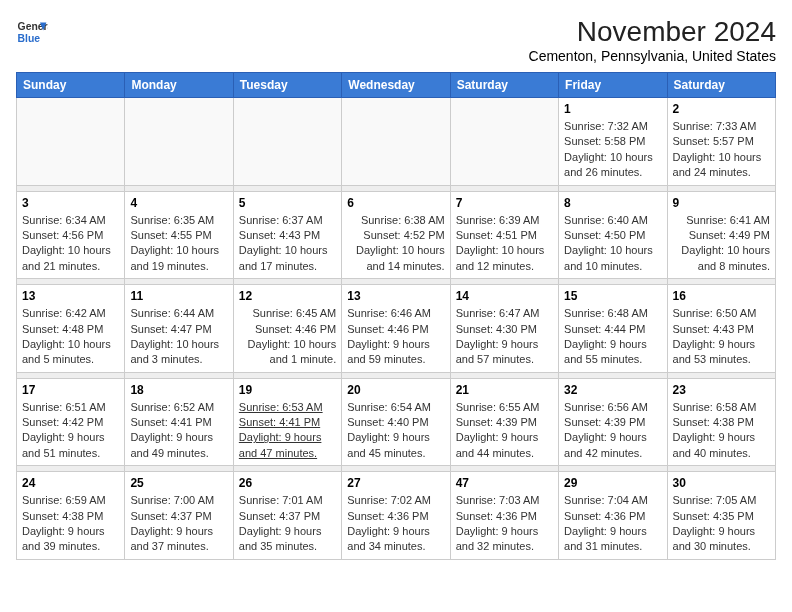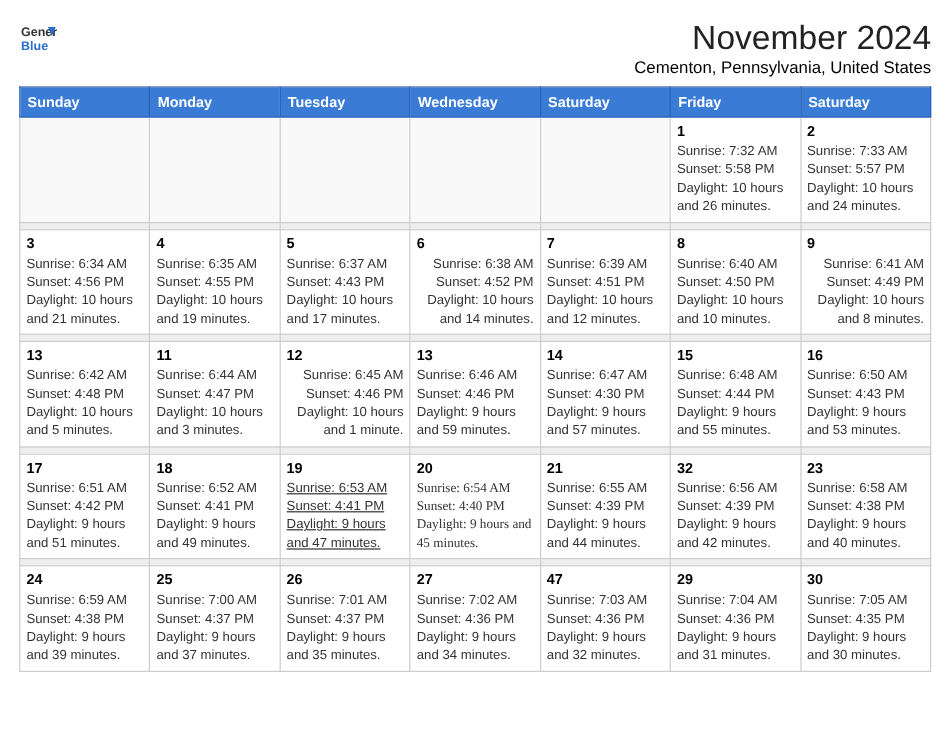--- a/index.html
+++ b/index.html
@@ -258,21 +258,21 @@
 Daylight: 9 hours and 49 minutes.</div>
         </td>
         <td>
           <span class="day-number">19</span>
           <div class="day-info" style="white-space: pre-line; text-decoration: underline;">Sunrise: 6:53 AM
 Sunset: 4:41 PM
 Daylight: 9 hours and 47 minutes.</div>
         </td>
         <td>
           <span class="day-number">20</span>
-          <div class="day-info" style="white-space: pre-line; font-family: Liberation Serif, serif;">Sunrise: 6:54 AM
+          <div class="day-info" style="white-space: pre-line;">Sunrise: 6:54 AM
 Sunset: 4:40 PM
 Daylight: 9 hours and 45 minutes.</div>
         </td>
         <td>
           <span class="day-number">21</span>
           <div class="day-info" style="white-space: pre-line;">Sunrise: 6:55 AM
 Sunset: 4:39 PM
 Daylight: 9 hours and 44 minutes.</div>
         </td>
         <td>

